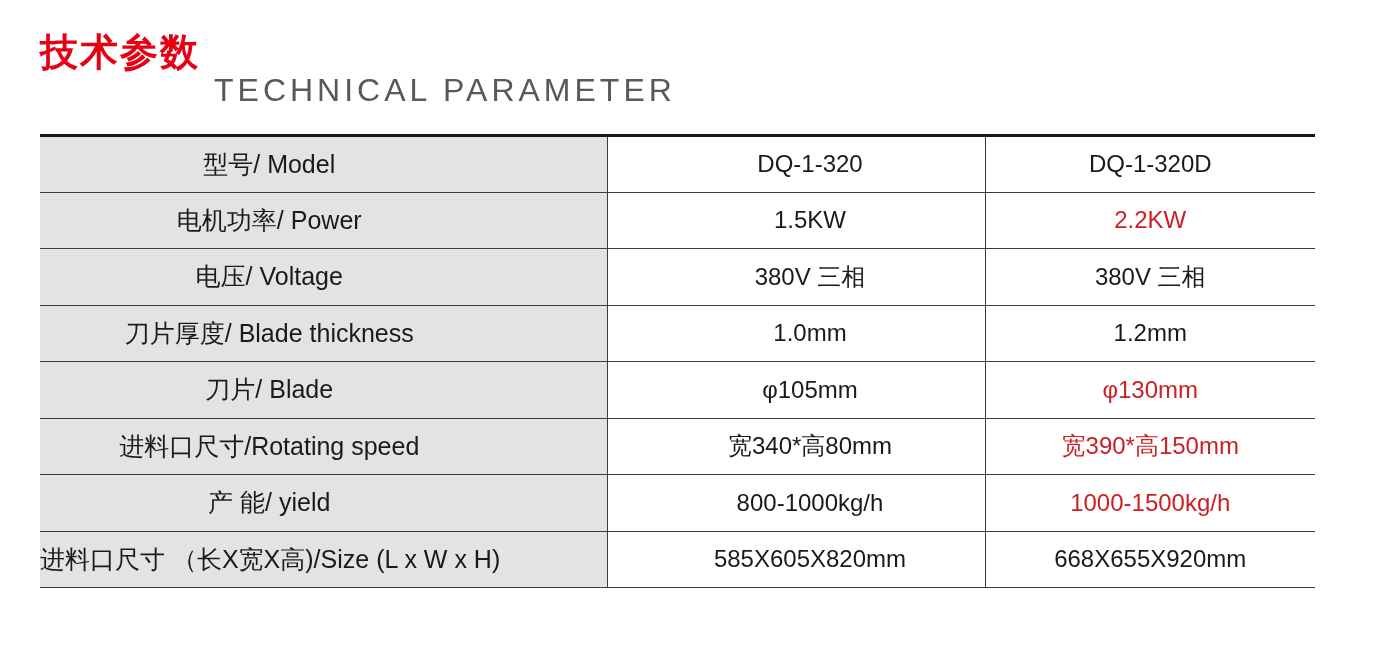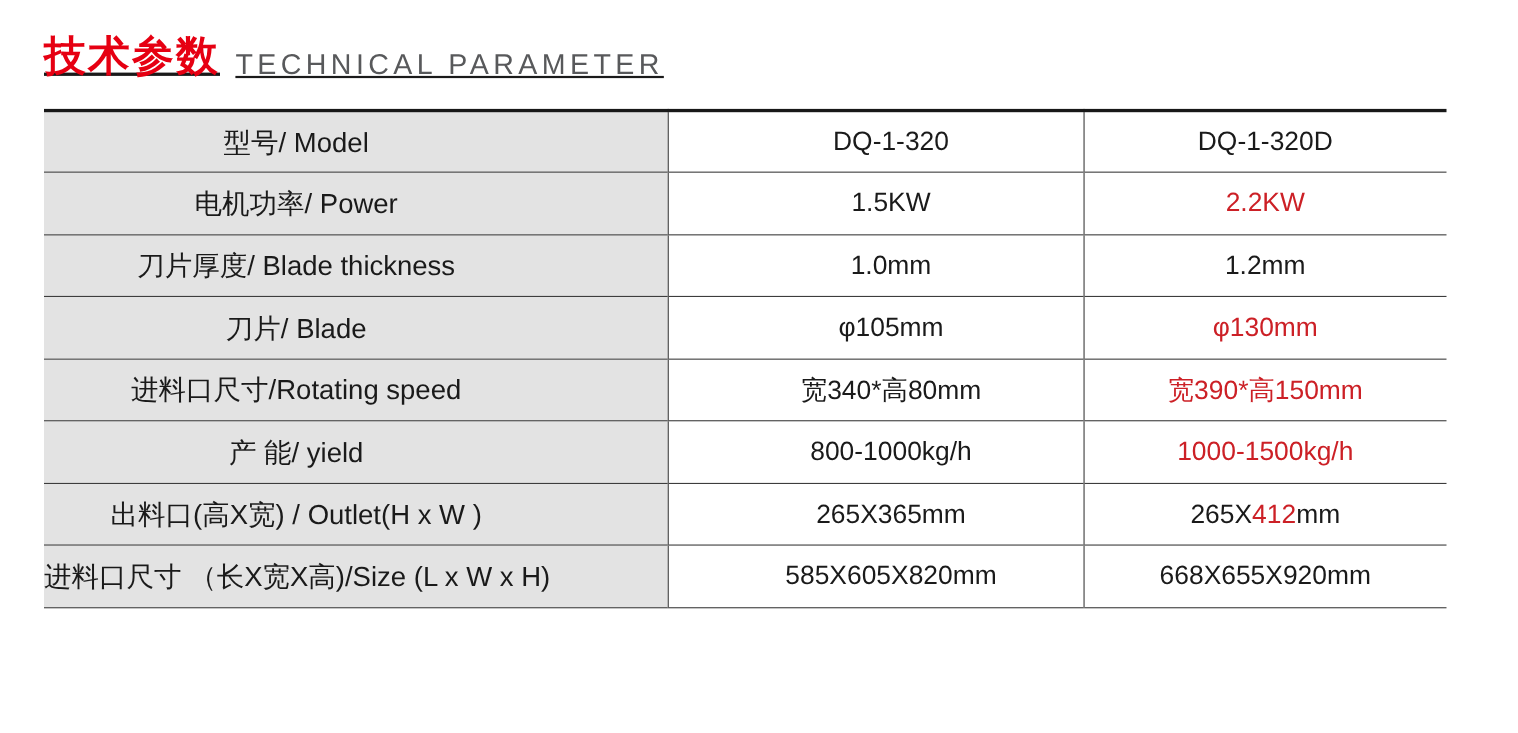--- a/index.html
+++ b/index.html
@@ -14,37 +14,37 @@
   html, body {
     margin: 0; padding: 0;
     width: 1380px; height: 666px;
     background: #ffffff;
     font-family: "Liberation Sans", "DejaVu Sans", sans-serif;
     color: var(--text);
     overflow: hidden;
   }
   .page-header {
     display: flex;
-    align-items: flex-end;
+    align-items: flex-start;
     gap: 14px;
     padding: 32px 0 0 40px;
-    text-decoration: underline;
   }
   .title-zh {
     font-size: 38px;
     font-weight: 800;
     color: var(--title-red);
     letter-spacing: 2px;
     line-height: 1.1;
   }
   .title-en {
-    font-size: 26px;
+    font-size: 32px;
     font-weight: 400;
     color: var(--subtitle-gray);
     letter-spacing: 4px;
+    margin-top: 40px;
   }
   table.spec-table {
     border-collapse: collapse;
     table-layout: fixed;
     width: 1275px;
     margin: 25px 0 16px 40px;
     border-top: 3px solid #181818;
     border-bottom: 1.5px solid var(--border);
   }
   .spec-table td {
@@ -89,43 +89,43 @@
       <td class="lbl">型号/ Model</td>
       <td class="val-a">DQ-1-320</td>
       <td class="val-b">DQ-1-320D</td>
     </tr>
     <tr>
       <td class="lbl">电机功率/ Power</td>
       <td class="val-a">1.5KW</td>
       <td class="val-b red">2.2KW</td>
     </tr>
     <tr>
+      <td class="lbl">电压/ Voltage</td>
+      <td class="val-a">380V 三相</td>
+      <td class="val-b">380V 三相</td>
+    </tr>
+    <tr>
       <td class="lbl">刀片厚度/ Blade thickness</td>
       <td class="val-a">1.0mm</td>
       <td class="val-b">1.2mm</td>
     </tr>
     <tr>
       <td class="lbl">刀片/ Blade</td>
       <td class="val-a">φ105mm</td>
       <td class="val-b red">φ130mm</td>
     </tr>
     <tr>
       <td class="lbl">进料口尺寸/Rotating speed</td>
       <td class="val-a">宽340*高80mm</td>
       <td class="val-b red">宽390*高150mm</td>
     </tr>
     <tr>
       <td class="lbl">产 能/ yield</td>
       <td class="val-a">800-1000kg/h</td>
       <td class="val-b red">1000-1500kg/h</td>
     </tr>
     <tr>
-      <td class="lbl">出料口(高X宽) / Outlet(H x W )</td>
-      <td class="val-a">265X365mm</td>
-      <td class="val-b"><span>265X</span><span class="red">412</span><span>mm</span></td>
-    </tr>
-    <tr>
       <td class="lbl">进料口尺寸 （长X宽X高)/Size (L x W x H)</td>
       <td class="val-a">585X605X820mm</td>
       <td class="val-b">668X655X920mm</td>
     </tr>
   </tbody>
 </table>
 
 </body></html>

